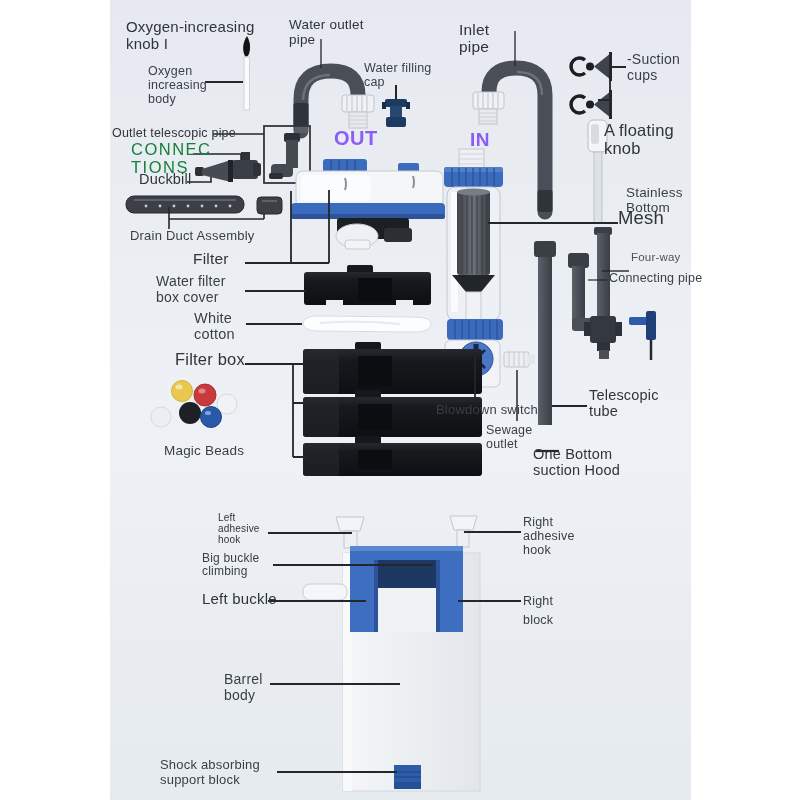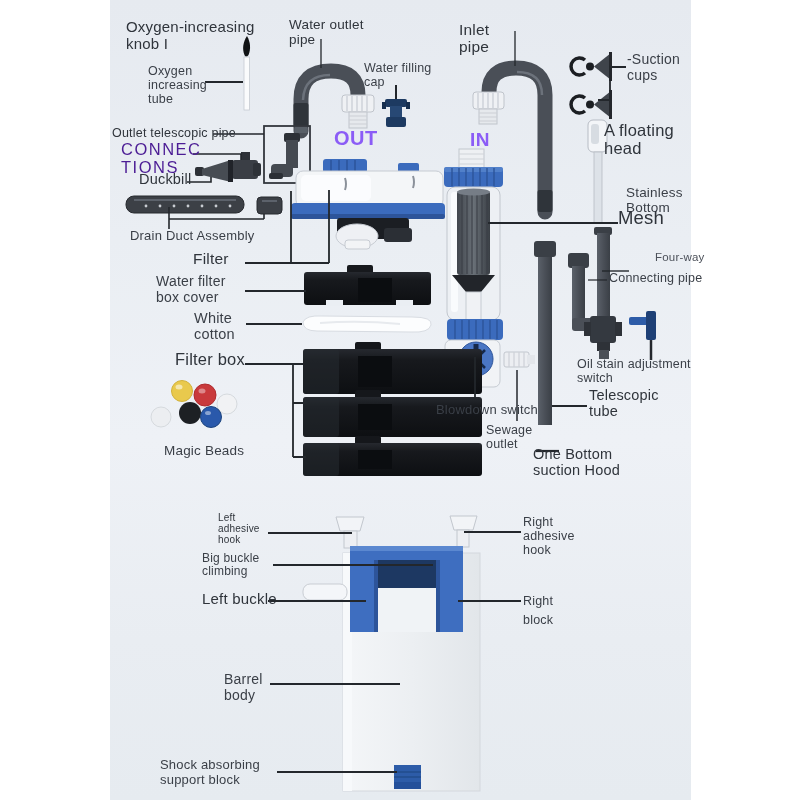--- a/index.html
+++ b/index.html
@@ -2,23 +2,23 @@
 <html><head>
 <meta charset="utf-8">
 <style>
   html,body{margin:0;padding:0;background:#fff;}
   #stage{position:relative;width:765px;height:800px;background:#ffffff;
          font-family:"Liberation Sans",sans-serif;overflow:hidden;}
   #stage svg{position:absolute;left:0;top:0;}
   .lb{position:absolute;white-space:pre-line;line-height:1.12;color:#3a3f47;
       letter-spacing:.2px;z-index:5;}
   .lb.red{color:#8b5cf6;font-weight:bold;letter-spacing:.5px;}
-  .lb.ls{letter-spacing:1.5px;color:#4c1d95;}
+  .lb.ls{letter-spacing:1.5px;color:#15803d;margin-left:10px;}
   .lb.dk{color:#2f343b;}
-  .lb.lt{color:#4c515a;margin-left:24px;}
+  .lb.lt{color:#4c515a;}
 </style>
 </head>
 <body>
 
 <div id="stage">
 
 <svg width="800" height="800" viewBox="0 0 800 800">
   <defs>
     <linearGradient id="bg" x1="0" y1="0" x2="0" y2="1">
       <stop offset="0" stop-color="#e6eaf0"></stop>
@@ -298,52 +298,50 @@
     <path d="M458,601 H521"></path>
     <path d="M270,684 H400"></path>
     <path d="M277,772 H397"></path>
   </g>
 </svg>
 
 <div class="lb dk" style="left:126px;top:19px;font-size:15px">Oxygen-increasing
 knob I</div>
 <div class="lb" style="left:148px;top:64px;font-size:12.5px">Oxygen
 increasing
-tube</div>
+body</div>
 <div class="lb dk" style="left:289px;top:17px;font-size:13.5px">Water outlet
 pipe</div>
 <div class="lb" style="left:364px;top:61px;font-size:12.5px">Water filling
 cap</div>
 <div class="lb dk" style="left:459px;top:21px;font-size:15.5px">Inlet
 pipe</div>
 <div class="lb red" style="left:334px;top:127px;font-size:20px">OUT</div>
 <div class="lb red" style="left:470px;top:129px;font-size:19px">IN</div>
 <div class="lb" style="left:627px;top:52px;font-size:14px">-Suction
 cups</div>
 <div class="lb dk" style="left:604px;top:121px;font-size:16.5px">A floating
-head</div>
+knob</div>
 <div class="lb" style="left:626px;top:185px;font-size:13.5px">Stainless
 Bottom</div>
 <div class="lb dk" style="left:618px;top:208px;font-size:18.5px">Mesh</div>
 <div class="lb dk" style="left:112px;top:126px;font-size:12.5px">Outlet telescopic pipe</div>
 <div class="lb ls" style="left:121px;top:140px;font-size:16.5px">CONNEC
 TIONS</div>
 <div class="lb dk" style="left:139px;top:171px;font-size:14.5px">Duckbill</div>
 <div class="lb" style="left:130px;top:229px;font-size:13px">Drain Duct Assembly</div>
 <div class="lb dk" style="left:193px;top:250px;font-size:15.5px">Filter</div>
 <div class="lb" style="left:156px;top:274px;font-size:14px">Water filter
 box cover</div>
 <div class="lb" style="left:194px;top:310px;font-size:14.5px">White
 cotton</div>
 <div class="lb dk" style="left:175px;top:350px;font-size:16.5px">Filter box</div>
 <div class="lb" style="left:164px;top:443px;font-size:13.5px">Magic Beads</div>
 <div class="lb lt" style="left:631px;top:251px;font-size:11.5px">Four-way</div>
 <div class="lb" style="left:609px;top:271px;font-size:12.5px">Connecting pipe</div>
-<div class="lb" style="left:577px;top:357px;font-size:12.5px">Oil stain adjustment
-switch</div>
 <div class="lb dk" style="left:589px;top:387px;font-size:14.5px">Telescopic
 tube</div>
 <div class="lb" style="left:436px;top:403px;font-size:13px">Blowdown switch</div>
 <div class="lb" style="left:486px;top:423px;font-size:12.5px">Sewage
 outlet</div>
 <div class="lb dk" style="left:533px;top:446px;font-size:14.5px">One Bottom
 suction Hood</div>
 <div class="lb dk" style="left:218px;top:512px;font-size:10px">Left
 adhesive
 hook</div>

